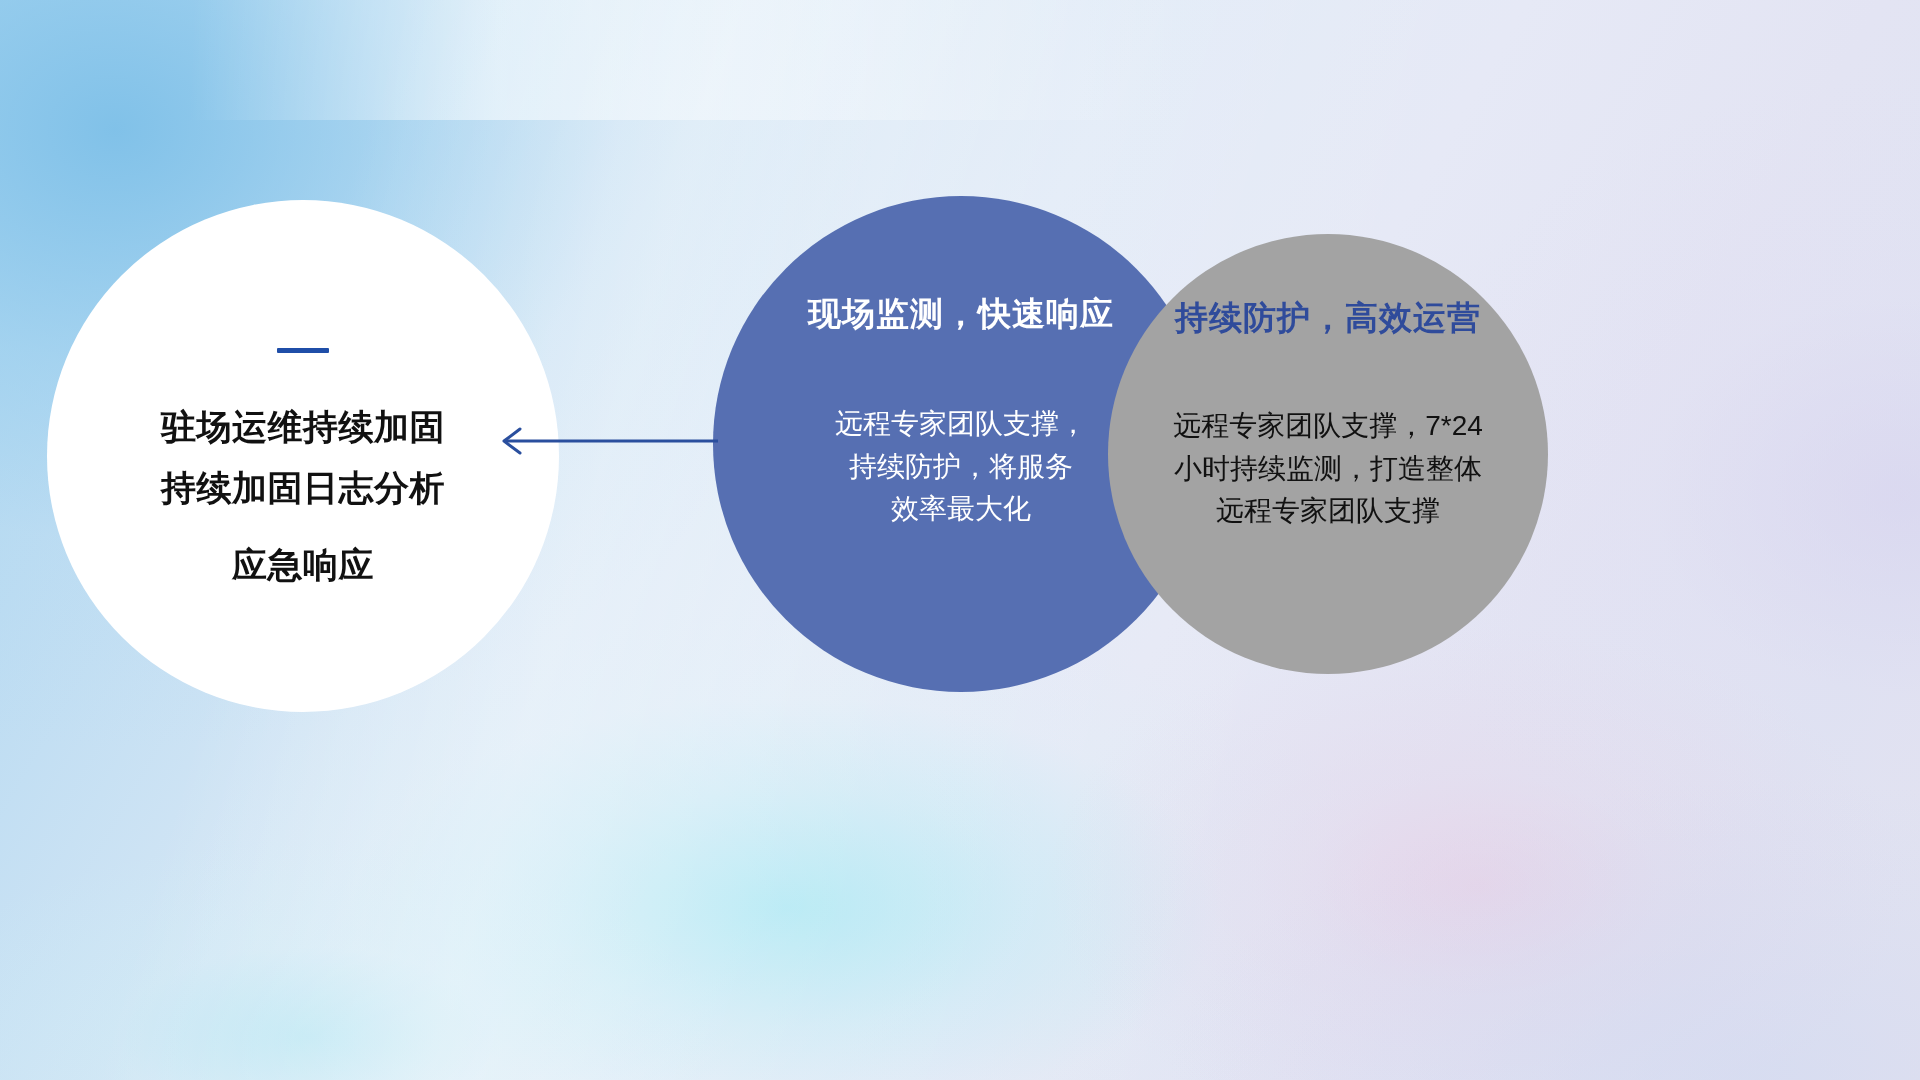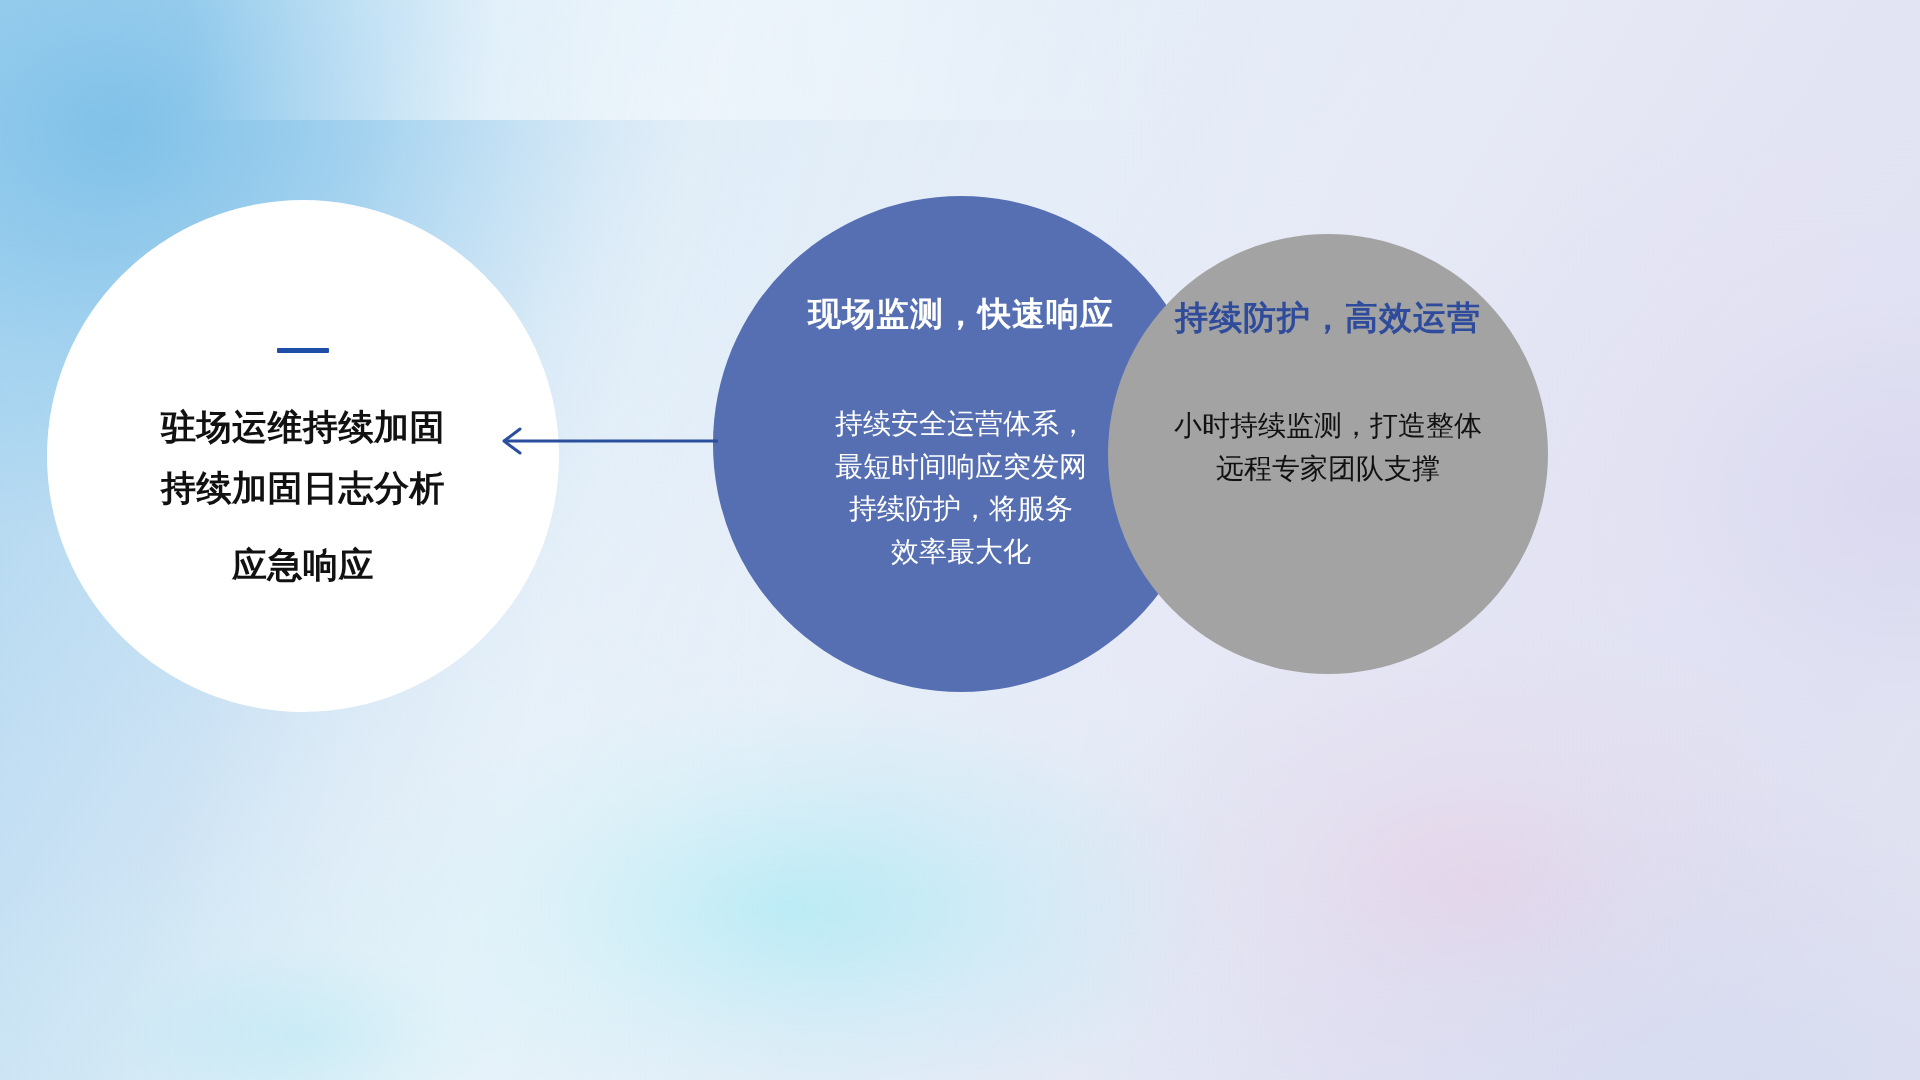--- a/index.html
+++ b/index.html
@@ -233,28 +233,28 @@
   </div>
 
   <svg id="arrow" viewBox="0 0 230 46">
     <line x1="228" y1="23" x2="16" y2="23" stroke="#2a4f9e" stroke-width="3"></line>
     <polyline points="30,11 14,23 30,35" fill="none" stroke="#2a4f9e" stroke-width="3" stroke-linecap="round" stroke-linejoin="round"></polyline>
   </svg>
 
   <div class="circle" id="circle-mid">
     <div class="title">现场监测，快速响应</div>
     <div class="body">
-      <div>持续安全运营体系，</div>
-      <div>最短时间响应突发网</div>
+      <div>远程专家团队支撑，</div>
       <div>持续防护，将服务</div>
       <div>效率最大化</div>
     </div>
   </div>
 
   <div class="circle" id="circle-right">
     <div class="title">持续防护，高效运营</div>
     <div class="body">
+      <div>远程专家团队支撑，7*24</div>
       <div>小时持续监测，打造整体</div>
       <div>远程专家团队支撑</div>
     </div>
   </div>
 
 </div>
 
 </body></html>

